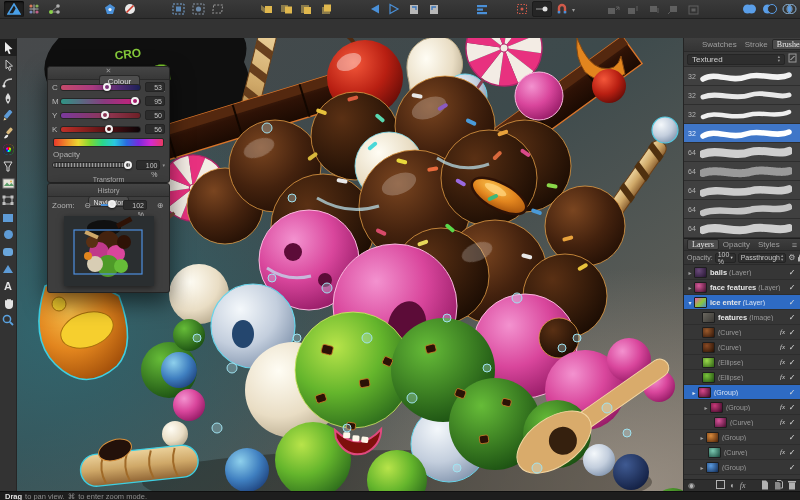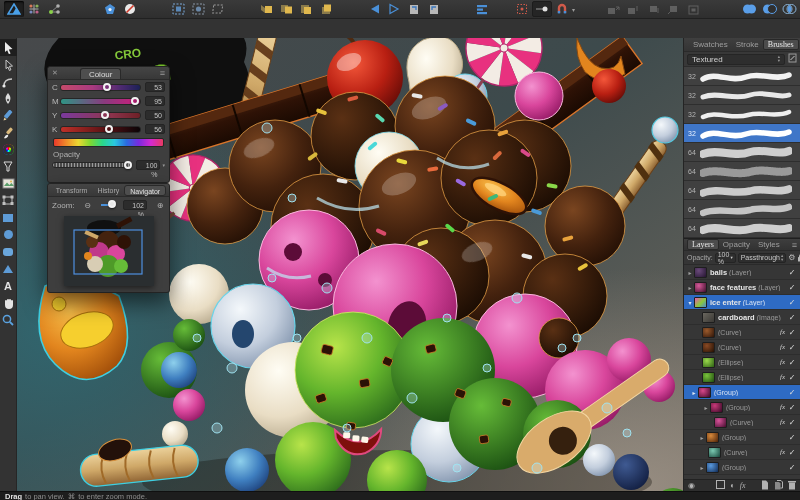--- a/index.html
+++ b/index.html
@@ -38,21 +38,21 @@
      background:conic-gradient(#f00,#ff0,#0f0,#0ff,#00f,#f0f,#f00);
      box-shadow:inset 0 0 0 3px #333;}
   .atool{font-size:11px;color:#e2e2e2;font-weight:bold;line-height:10px;}
   
   .canvas{position:absolute;top:38px;left:17px;right:117px;bottom:9px;overflow:hidden;background:#3e4648;}
   .canvas svg.art{position:absolute;top:0;left:0;}
   
   .fpanel{position:absolute;background:#3e3e3e;border:1px solid #242424;border-radius:3px;
           box-shadow:0 10px 22px rgba(0,0,0,.55);font-size:8px;}
   .ptitle{height:13px;background:linear-gradient(#454545,#383838);border-bottom:1px solid #2a2a2a;
-          border-radius:3px 3px 0 0;display:flex;align-items:center;padding:0 4px;}
+          border-radius:3px 3px 0 0;display:flex;align-items:center;padding:0 4px;flex-direction:column;}
   .ptab{background:#4e4e4e;border:1px solid #292929;border-bottom:none;border-radius:3px 3px 0 0;
         padding:0 8px;height:11px;line-height:11px;color:#ddd;margin-left:22px;}
   .pclose{color:#9a9a9a;font-size:7px;}
   .pmenu{margin-left:auto;color:#9a9a9a;font-size:9px;line-height:8px;}
   .crow{display:flex;align-items:center;height:14px;padding:0 4px;}
   .clabel{width:8px;color:#b8b8b8;}
   .ctrack{position:relative;flex:1;height:7px;border-radius:3px;border:1px solid #262626;margin-right:4px;}
   .tk-c{background:linear-gradient(90deg,#c44a6a,#a93a80 40%,#4f2a72 75%,#1b2156);}
   .tk-m{background:linear-gradient(90deg,#2f9484,#8a3a7e 55%,#c0227c 90%,#7c1454);}
   .tk-y{background:linear-gradient(90deg,#7a3a9e,#8f3550 60%,#6e2026);}
@@ -64,21 +64,21 @@
   .rainbow{height:9px;margin:2px 5px;border-radius:2px;border:1px solid #262626;
      background:linear-gradient(90deg,#e83a2a,#f08a2a,#ecd832,#7ed832,#2ad88a,#2ac8e0,#2a6ae0,#7a2ae0,#d42ad0,#e83a62);}
   .optrack{position:relative;flex:1;height:6px;border-radius:3px;border:1px solid #262626;margin-right:4px;
      background:repeating-linear-gradient(90deg,#9a9a9a 0 1px,#4a4a4a 1px 3px);}
   .minibtn{width:10px;text-align:center;color:#b0b0b0;font-size:8px;}
   .ntab{padding:0 5px;height:11px;line-height:11px;color:#a8a8a8;}
   .ntab.active{background:#4e4e4e;border:1px solid #292929;border-radius:3px;color:#e0e0e0;}
   .navthumb{position:relative;margin:3px auto 0;width:90px;height:70px;background:#222;box-shadow:0 2px 6px rgba(0,0,0,.5);}
   
   .right{position:absolute;top:38px;right:0;width:117px;bottom:9px;background:#373737;border-left:1px solid #242424;font-size:8px;}
-  .rtabs{height:14px;display:flex;align-items:center;padding:0 5px;background:linear-gradient(#3f3f3f,#343434);
+  .rtabs{height:14px;display:flex;align-items:center;padding:0 14px;background:linear-gradient(#3f3f3f,#343434);
          border-bottom:1px solid #2a2a2a;}
   .rtab{padding:0 4px;color:#9e9e9e;}
   .rtab.active{background:#4c4c4c;border:1px solid #282828;border-radius:2px;color:#e8e8e8;height:11px;line-height:10px;font-family:Liberation Serif, serif;}
   .catrow{height:15px;display:flex;align-items:center;padding:0 3px;gap:3px;border-bottom:1px solid #2c2c2c;background:#383838;}
   .catbox{flex:1;height:11px;background:#2e2e2e;border:1px solid #252525;border-radius:2px;
           display:flex;align-items:center;padding:0 4px;color:#cfcfcf;text-align:center;}
   .brow{height:19px;display:flex;align-items:center;border-bottom:1px solid #2e2e2e;background:#404040;padding:0 2px;}
   .brow.sel{background:#3f76c8;}
   .bsize{width:14px;color:#b4b4b4;font-size:7px;text-align:left;padding-left:2px;}
   .brow.sel .bsize{color:#eaf2ff;}
@@ -924,21 +924,21 @@
     <div class="lrow sel" style="padding-left:2px">
       <span class="arr" style="color:#e0e8f4">▾</span>
       <span class="thumb" style="background:linear-gradient(135deg,#e85aaa,#8ac83c 55%,#4a8ad8)"></span>
       <span class="lname">ice enter</span>
         <span class="ltype">(Layer)</span>
       <span class="lfx"></span>
         <span class="lcheck">✓</span>
     </div>
     <div class="lrow" style="padding-left:18px">
       <span class="thumb" style="background:linear-gradient(135deg,#6a675f,#3a3834)"></span>
-      <span class="lname">cardboard</span>
+      <span class="lname">features</span>
         <span class="ltype">(Image)</span>
       <span class="lfx"></span>
         <span class="lcheck">✓</span>
     </div>
     <div class="lrow" style="padding-left:18px">
       <span class="thumb" style="background:radial-gradient(circle at 35% 30%,#9a5a2c,#2e1408)"></span>
       <span class="ltype">(Curve)</span>
       <span class="lfx">fx</span>
         <span class="lcheck">✓</span>
     </div>

